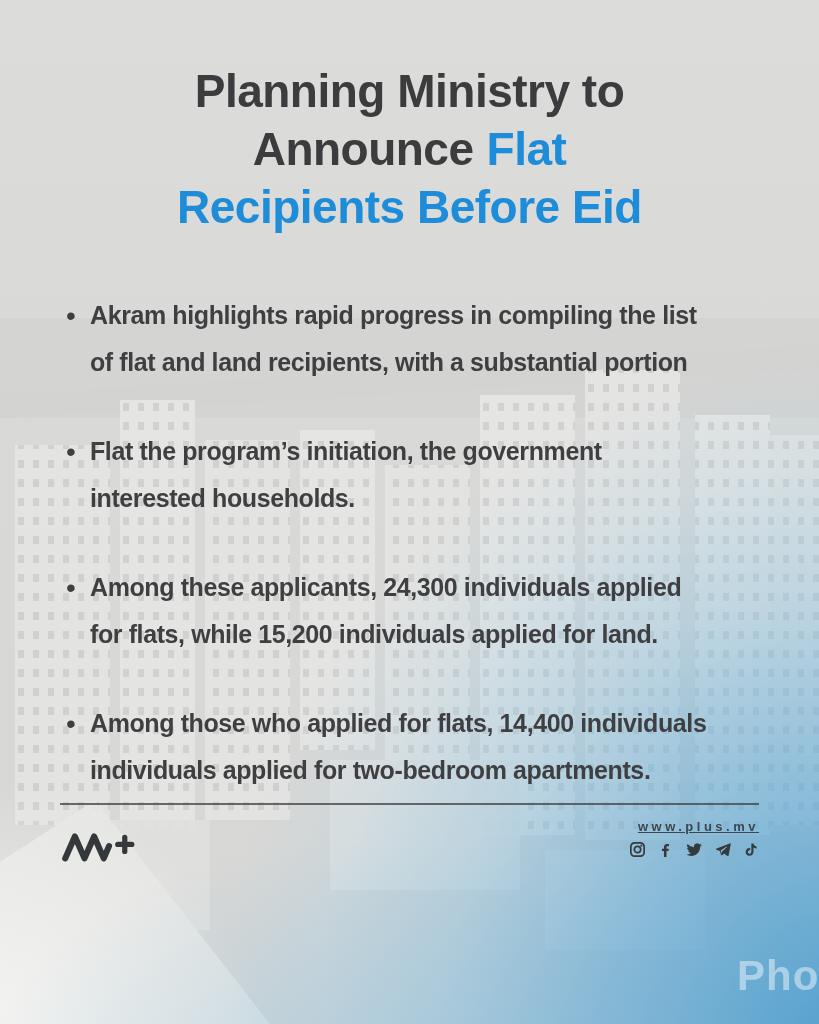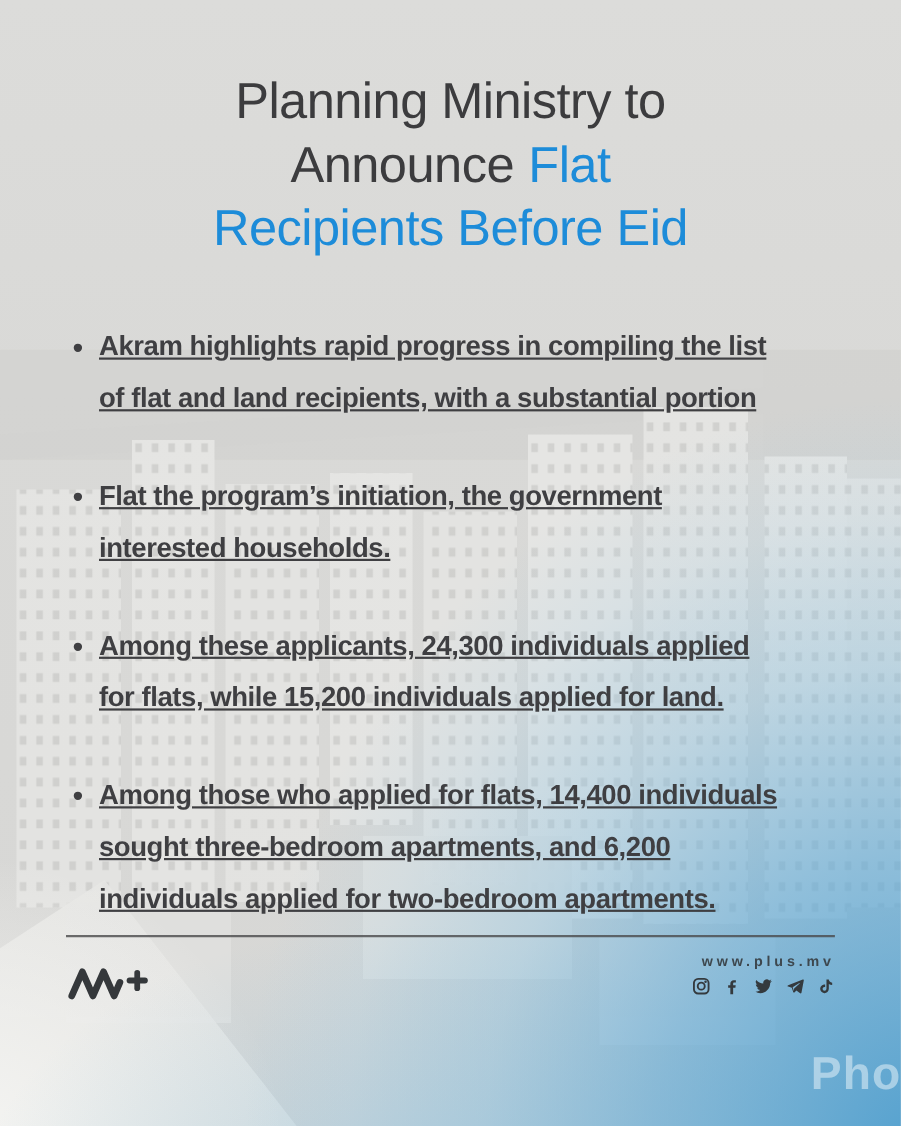--- a/index.html
+++ b/index.html
@@ -32,21 +32,21 @@
     position: absolute; inset: 0;
     padding: 0 60px;
     box-sizing: border-box;
   }
   
   .headline {
     margin: 62px 0 0 0;
     text-align: left;
     font-size: 46px;
     line-height: 58px;
-    font-weight: 400;
+    font-weight: 700;
     letter-spacing: -0.5px;
     color: #3c3c3e;
   }
   .t-line { display: flex; justify-content: center; gap: 13px; }
   .seg-dark { color: #3c3c3e; }
   .seg-blue { color: #1d8cd9; }
   
   .bullets {
     list-style: none;
     margin: 56px 0 0 0;
@@ -64,40 +64,41 @@
     line-height: 47px;
     color: #3f3f42;
   }
   .btext {
     font-size: 25px;
     font-weight: 700;
     letter-spacing: -0.4px;
     line-height: 47px;
     color: #3f3f42;
   }
-  .bline { display: block; white-space: nowrap; text-decoration: underline; }
+  .bline { display: block; white-space: nowrap; }
   
   .divider {
     border: none;
     border-top: 2px solid rgba(72,72,74,0.8);
     margin: 9px 0 0 0;
   }
   .footer {
     margin-top: 14px;
     display: flex;
     justify-content: space-between;
     align-items: flex-start;
   }
   .logo { margin-top: 6px; }
   .footer-right { text-align: right; }
   .website {
     font-size: 13px;
     font-weight: 700;
     letter-spacing: 3.5px;
     color: #3d474e;
+    text-decoration: underline;
   }
   .socials {
     margin-top: 7px;
     display: flex;
     gap: 11px;
     justify-content: flex-end;
     align-items: center;
   }
   .socials svg { display: block; }
   .watermark {
@@ -192,21 +193,20 @@
       <span class="dot">•</span>
       <div class="btext">
         <span class="bline">Among these applicants, 24,300 individuals applied</span>
         <span class="bline">for flats, while 15,200 individuals applied for land.</span>
       </div>
     </li>
     <li>
       <span class="dot">•</span>
       <div class="btext">
         <span class="bline">Among those who applied for flats, 14,400 individuals</span>
-        <span class="bline">sought three-bedroom apartments, and 6,200</span>
         <span class="bline">individuals applied for two-bedroom apartments.</span>
       </div>
     </li>
   </ul>
 
   <hr class="divider">
 
   <div class="footer">
 
     <svg class="logo" width="84" height="44" viewBox="0 0 96 48" aria-hidden="true">

